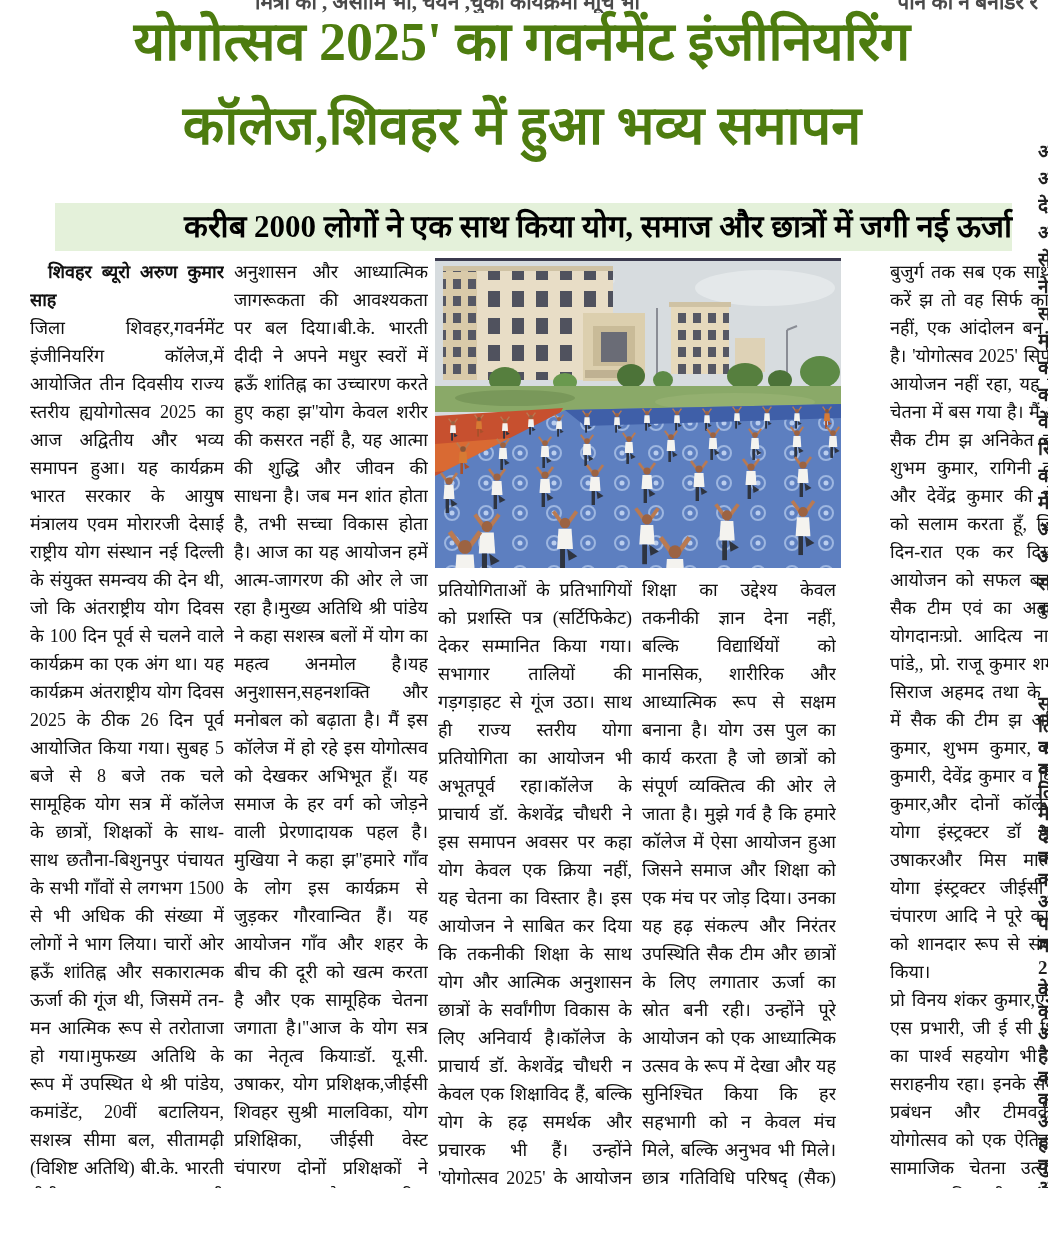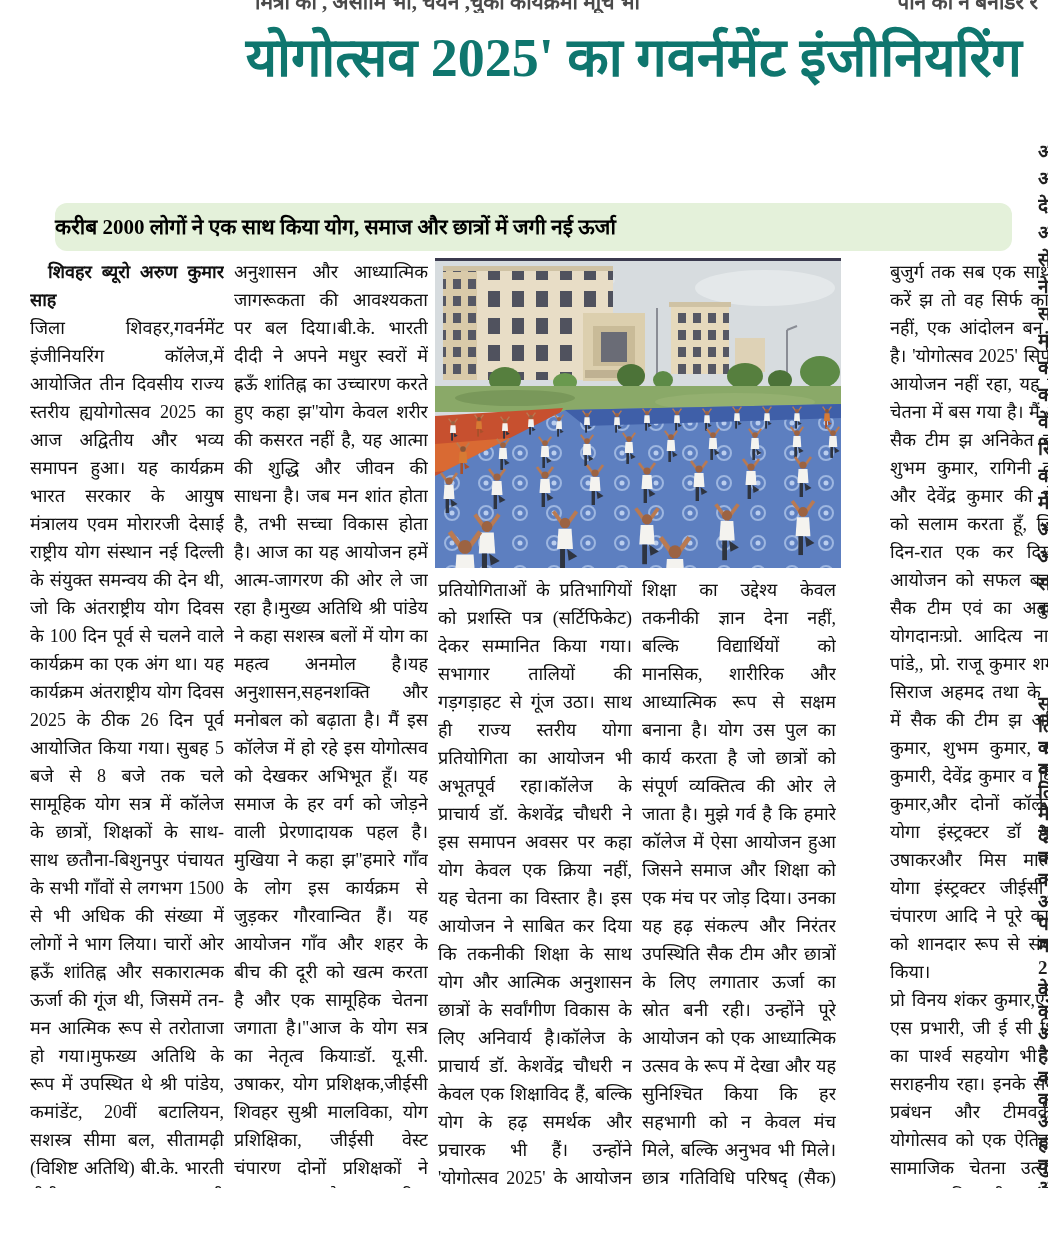--- a/index.html
+++ b/index.html
@@ -5,24 +5,24 @@
   html,body{margin:0;padding:0;background:#ffffff;}
   .page{position:relative;width:1048px;height:1188px;background:#ffffff;overflow:hidden;
         font-family:"Liberation Serif","DejaVu Serif",serif;color:#101010;}
 
   
   .topstrip{position:absolute;top:0;left:0;right:0;height:13px;overflow:hidden;
             font-size:21px;font-weight:700;color:#4a4a4a;white-space:nowrap;}
   .topstrip .inner{transform:translateY(-13px);display:flex;justify-content:space-between;
                    padding:0 10px 0 255px;}
 
-  .headline{position:absolute;top:16px;left:22px;width:1000px;text-align:right;
-            font-weight:700;font-size:54px;line-height:84px;color:#0f766e;}
+  .headline{position:absolute;top:0;left:22px;width:1000px;text-align:center;
+            font-weight:700;font-size:54px;line-height:84px;color:#4d7c0f;}
   .subheadline{position:absolute;top:203px;left:55px;width:957px;height:48px;
-               text-align:left;font-weight:700;font-size:21px;line-height:48px;color:#000;border-radius:12px;}
+               text-align:right;font-weight:700;font-size:31px;line-height:48px;color:#000;}
 
   .body-grid{position:absolute;top:258px;left:30px;width:1010px;height:978px;}
   .col{position:absolute;top:0;width:194px;height:978px;overflow:hidden;
        text-align:justify;font-size:18px;line-height:28px;word-spacing:1px;}
   .col-0{left:0;}
   .col-1{left:204px;}
   .col-2{left:408px;top:318px;height:660px;}
   .col-3{left:612px;top:318px;height:660px;}
   .col-4{left:860px;}
   .byline{font-weight:700;text-indent:18px;}
@@ -47,20 +47,21 @@
 
   <div class="topstrip">
     <div class="inner">
       <span>मित्रों को , असीमि भी, चयन  ,चुका कार्यक्रमी माूचे भी</span>
       <span>पनि की न बनाडर र</span>
     </div>
   </div>
 
   <div class="headline">
     <div>योगोत्सव 2025' का गवर्नमेंट इंजीनियरिंग</div>
+    <div>कॉलेज,शिवहर में हुआ भव्य समापन</div>
   </div>
 
   <div class="subheadline" id="subhead" style="background: rgb(228, 241, 218);">करीब 2000 लोगों ने एक साथ किया योग, समाज और छात्रों में जगी नई ऊर्जा</div>
 
   <div class="body-grid">
 
     <div class="col col-0"><div class="bold byline">शिवहर ब्यूरो अरुण कुमार साह </div><span>जिला शिवहर,गवर्नमेंट इंजीनियरिंग कॉलेज,में आयोजित तीन दिवसीय राज्य स्तरीय ह्ययोगोत्सव 2025 का आज अद्वितीय और भव्य समापन हुआ। यह कार्यक्रम भारत सरकार के आयुष मंत्रालय एवम मोरारजी देसाई राष्ट्रीय योग संस्थान नई दिल्ली के संयुक्त समन्वय की देन थी, जो कि अंतराष्ट्रीय योग दिवस के 100 दिन पूर्व से चलने वाले कार्यक्रम का एक अंग था। यह कार्यक्रम अंतराष्ट्रीय योग दिवस 2025 के ठीक 26 दिन पूर्व आयोजित किया गया। सुबह 5 बजे से 8 बजे तक चले सामूहिक योग सत्र में कॉलेज के छात्रों, शिक्षकों के साथ-साथ छतौना-बिशुनपुर पंचायत के सभी गाँवों से लगभग 1500 से भी अधिक की संख्या में लोगों ने भाग लिया। चारों ओर ह्रऊँ शांतिह्न और सकारात्मक ऊर्जा की गूंज थी, जिसमें तन-मन आत्मिक रूप से तरोताजा हो गया।मुफख्य अतिथि के रूप में उपस्थित थे श्री पांडेय, कमांडेंट, 20वीं बटालियन, सशस्त्र सीमा बल, सीतामढ़ी (विशिष्ट अतिथि) बी.के. भारती दीदी, प्रमुख, ब्रह्माकुमारी संस्थान, शिवहर (गेस्ट ऑफ हॉनर ) मुखिया,छतौना-बिशुनपुर पंचायत, (अतिथि) इन सभी विशिष्ट अतिथियों ने योग के माध्यम से मानसिक शांति, </span></div>
     <div class="col col-1"><span>अनुशासन और आध्यात्मिक जागरूकता की आवश्यकता पर बल दिया।बी.के. भारती दीदी ने अपने मधुर स्वरों में ह्रऊँ शांतिह्न का उच्चारण करते हुए कहा झ"योग केवल शरीर की कसरत नहीं है, यह आत्मा की शुद्धि और जीवन की साधना है। जब मन शांत होता है, तभी सच्चा विकास होता है। आज का यह आयोजन हमें आत्म-जागरण की ओर ले जा रहा है।मुख्य अतिथि श्री पांडेय ने कहा सशस्त्र बलों में योग का महत्व अनमोल है।यह अनुशासन,सहनशक्ति और मनोबल को बढ़ाता है। मैं इस कॉलेज में हो रहे इस योगोत्सव को देखकर अभिभूत हूँ। यह समाज के हर वर्ग को जोड़ने वाली प्रेरणादायक पहल है।मुखिया ने कहा झ"हमारे गाँव के लोग इस कार्यक्रम से जुड़कर गौरवान्वित हैं। यह आयोजन गाँव और शहर के बीच की दूरी को खत्म करता है और एक सामूहिक चेतना जगाता है।"आज के योग सत्र का नेतृत्व कियाःडॉ. यू.सी. उषाकर, योग प्रशिक्षक,जीईसी शिवहर सुश्री मालविका, योग प्रशिक्षिका, जीईसी वेस्ट चंपारण दोनों प्रशिक्षकों ने सरल भाषा और व्यावहारिक विधियों से योगाभ्यास कराया, जिसे सभी ने बड़े </span></div>
 
     <div class="photo-frame">

